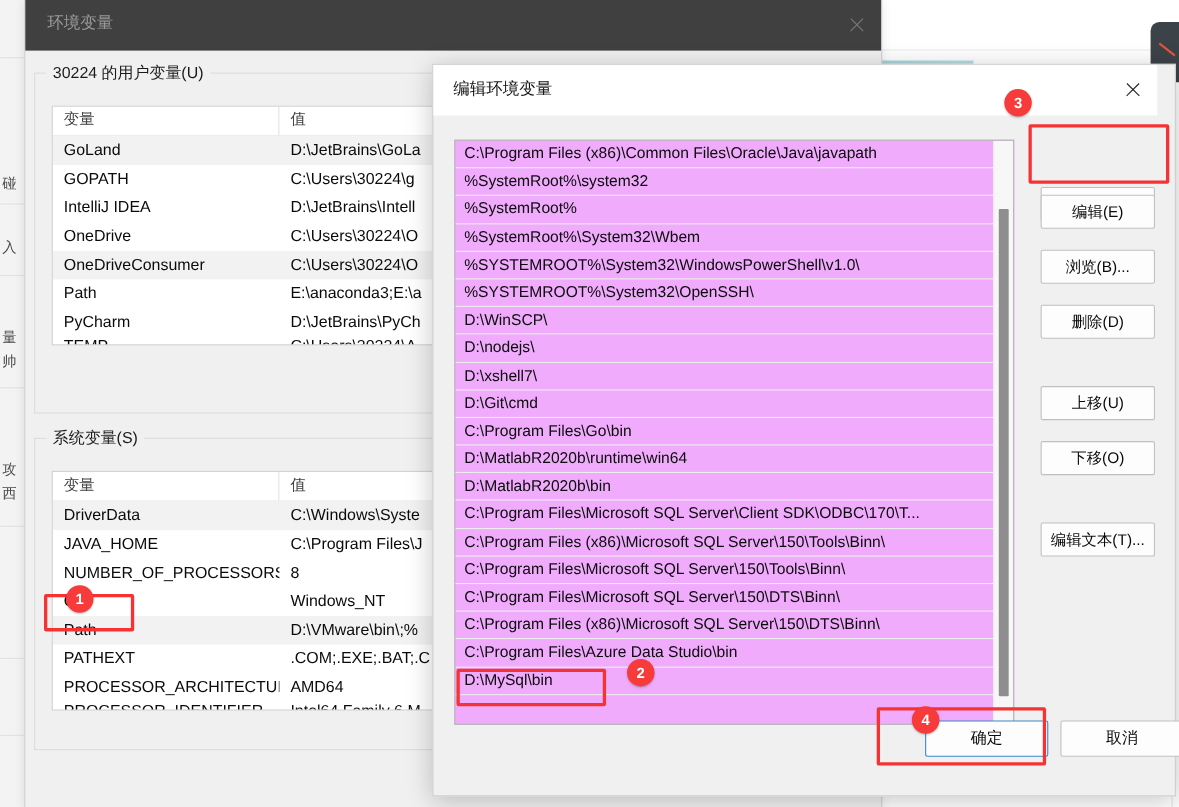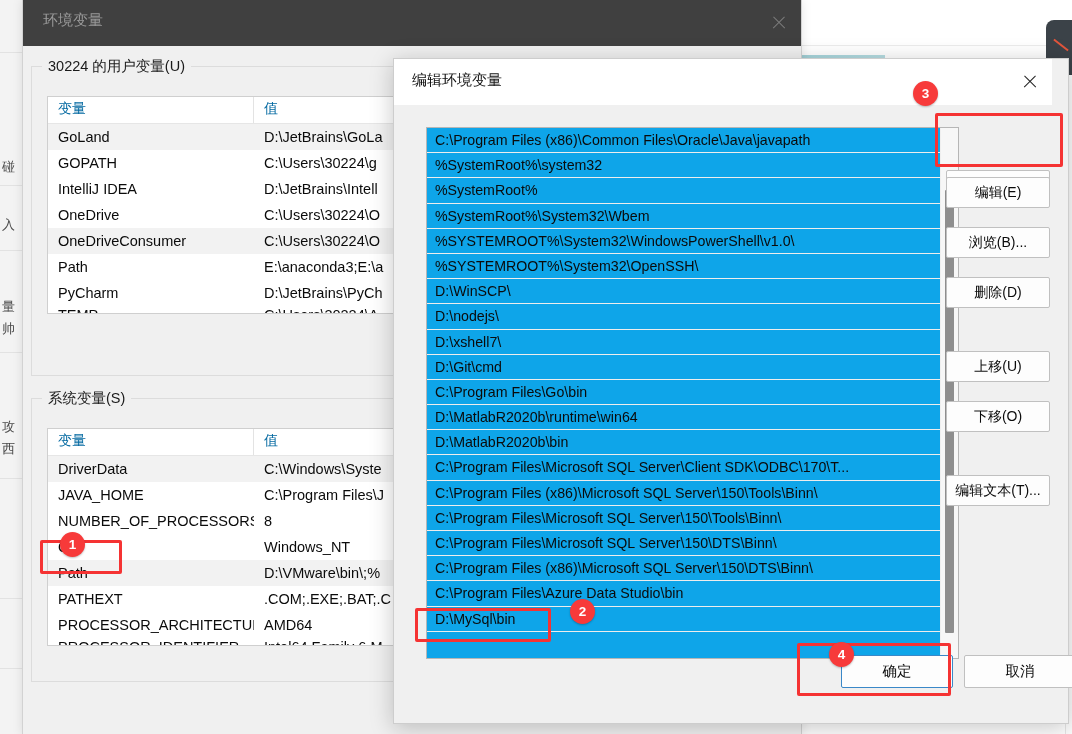--- a/index.html
+++ b/index.html
@@ -82,21 +82,21 @@
     position:absolute;background:#f0f0f0;padding:0 6px;font-size:14.5px;color:#1a1a1a;
     top:-10px;left:10px;white-space:nowrap;
   }
   .var-table{
     position:absolute;background:#ffffff;border:1px solid #cfcfcf;overflow:hidden;
   }
   .vt-header{
     display:flex;height:26px;border-bottom:1px solid #e6e6e6;background:#ffffff;
   }
   .vt-header .vh{
-    font-size:14px;color:#0369a1;padding:3px 0 0 10px;box-sizing:border-box;
+    font-size:14px;color:#404040;padding:3px 0 0 10px;box-sizing:border-box;
   }
   .vh-name{width:206px;border-right:1px solid #e3e3e3;}
   .vh-val{flex:1;}
   .vt-row{
     display:flex;height:26px;align-items:center;white-space:nowrap;
   }
   .vt-row.alt{background:#f2f2f2;}
   .vt-row .c-name{
     width:206px;font-size:14.5px;color:#0b0b0b;padding-left:10px;box-sizing:border-box;
     overflow:hidden;text-overflow:clip;
@@ -123,22 +123,22 @@
   #edit-titlebar{position:absolute;left:0;top:0;width:658px;height:46px;background:#ffffff;}
   #edit-title{position:absolute;left:18px;top:12px;font-size:15px;color:#111;}
   #edit-close{position:absolute;right:0;top:0;width:46px;height:46px;cursor:default;}
   #edit-close:before,#edit-close:after{
     content:"";position:absolute;left:16px;top:22px;width:16px;height:1.4px;background:#222;
   }
   #edit-close:before{transform:rotate(45deg);}
   #edit-close:after{transform:rotate(-45deg);}
 
   #path-list{
-    position:absolute;left:32px;top:68px;width:507px;height:530px;
-    background:#0ea5e9;border:1px solid #b6b6b6;overflow:hidden;padding-left:24px;
+    position:absolute;left:19px;top:68px;width:507px;height:530px;
+    background:#f0abfc;border:1px solid #b6b6b6;overflow:hidden;
   }
   #path-rows{position:absolute;left:0;top:0;right:17px;}
   .path-row{
     height:25.2px;line-height:25.2px;font-size:14.2px;color:#0b0b0b;
     padding-left:8px;border-bottom:1px solid #ededed;white-space:nowrap;
     overflow:hidden;box-sizing:border-box;cursor:default;
   }
   #path-scrollbar{
     position:absolute;right:0;top:0;width:17px;height:100%;background:#f7f7f7;
     border-left:1px solid #efefef;

